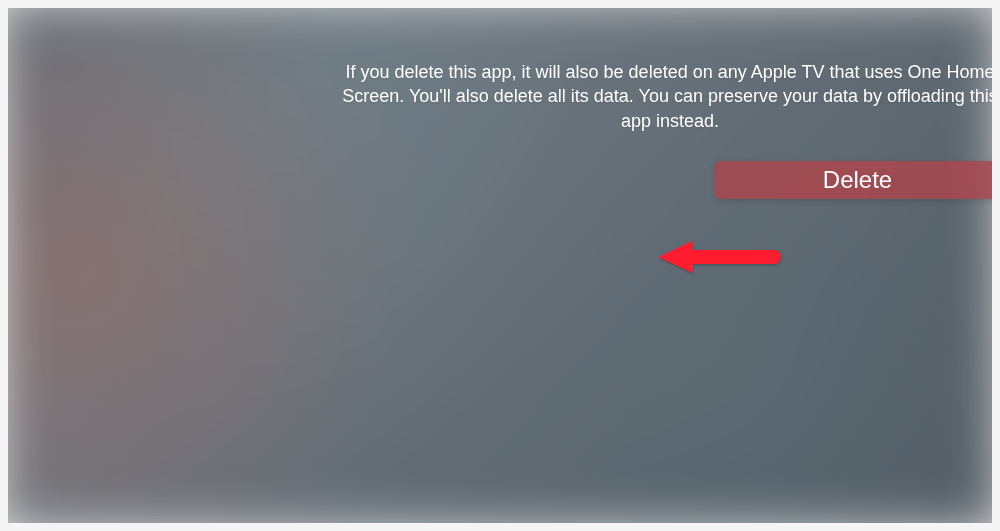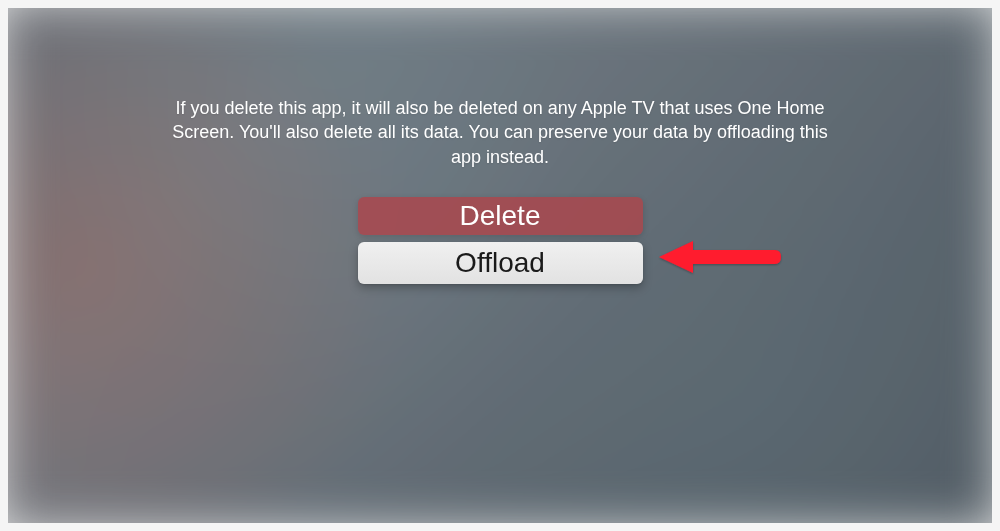--- a/index.html
+++ b/index.html
@@ -39,22 +39,22 @@
       border: 8px solid #f5f5f5;
       pointer-events: none;
       z-index: 100;
     }
     
     .content {
       position: absolute;
       inset: 0;
       display: flex;
       flex-direction: column;
-      align-items: center;
-      padding-top: 96px;
+      align-items: flex-end;
+      padding-top: 60px;
       z-index: 10;
     }
     
     .message {
       color: #ffffff;
       font-size: 18px;
       font-weight: 400;
       text-align: center;
       line-height: 1.35;
       max-width: 660px;
@@ -67,21 +67,21 @@
       flex-direction: column;
       gap: 7px;
       width: 285px;
       position: relative;
     }
     
     .btn {
       height: 38px;
       border-radius: 6px;
       border: none;
-      font-size: 28px;
+      font-size: 24px;
       font-weight: 400;
       cursor: pointer;
       display: flex;
       align-items: center;
       justify-content: center;
       font-family: inherit;
     }
     
     .btn-delete {
       background: rgba(172, 70, 76, 0.82);
@@ -115,21 +115,20 @@
 
 <div class="background"></div>
 <div class="overlay"></div>
 <div class="frame-border"></div>
 
 <div class="content">
   <p class="message">If you delete this app, it will also be deleted on any Apple TV that uses One Home Screen. You'll also delete all its data. You can preserve your data by offloading this app instead.</p>
 
   <div class="button-group">
     <button class="btn btn-delete">Delete</button>
-    <button class="btn btn-offload">Offload</button>
   </div>
 </div>
 
 <div class="arrow-annotation">
   <svg width="130" height="40" viewBox="0 0 130 40">
     <defs>
       <filter id="arrowShadow" x="-20%" y="-20%" width="140%" height="140%">
         <feDropShadow dx="0" dy="1" stdDeviation="1" flood-opacity="0.3"></feDropShadow>
       </filter>
     </defs>

